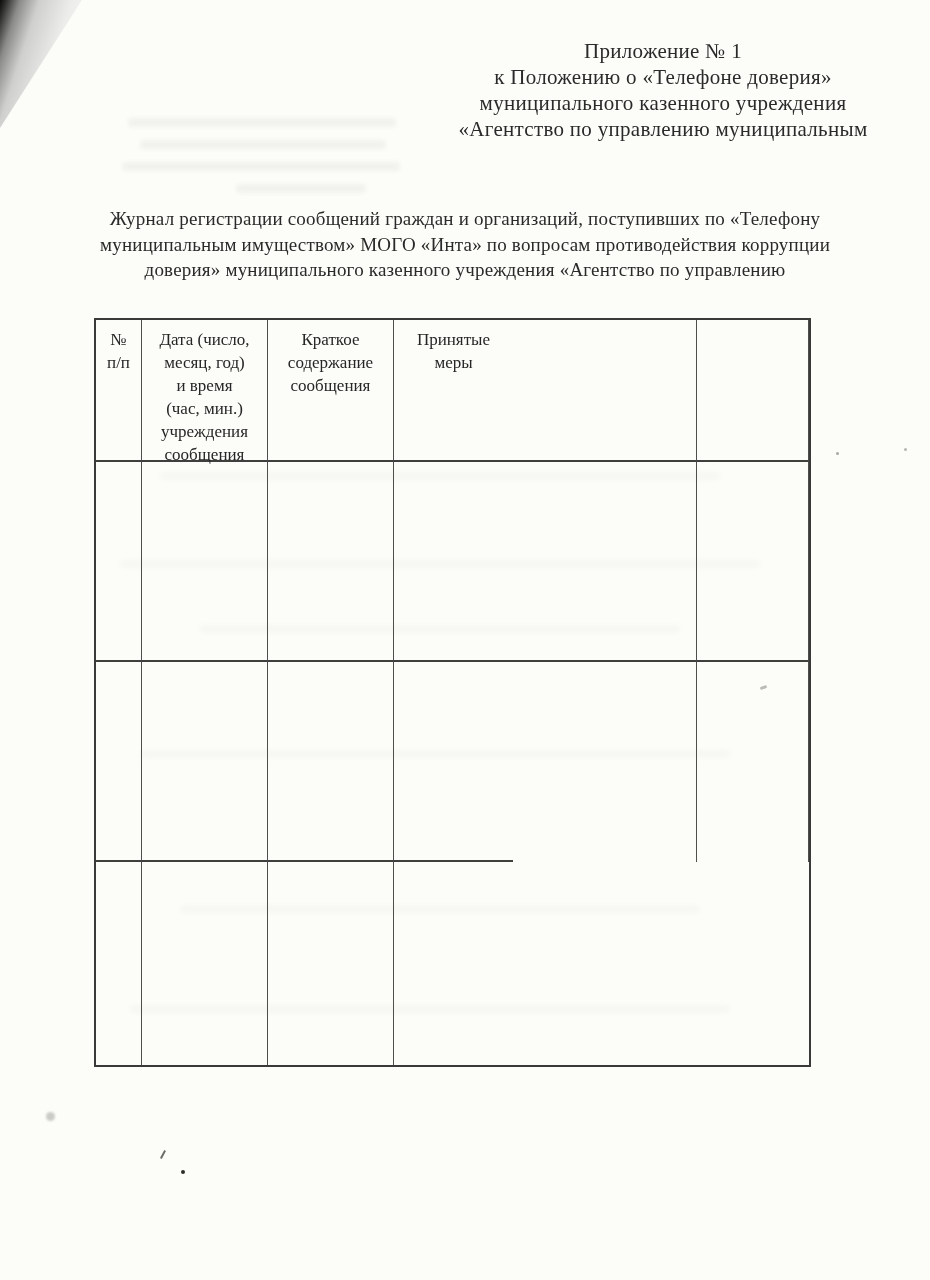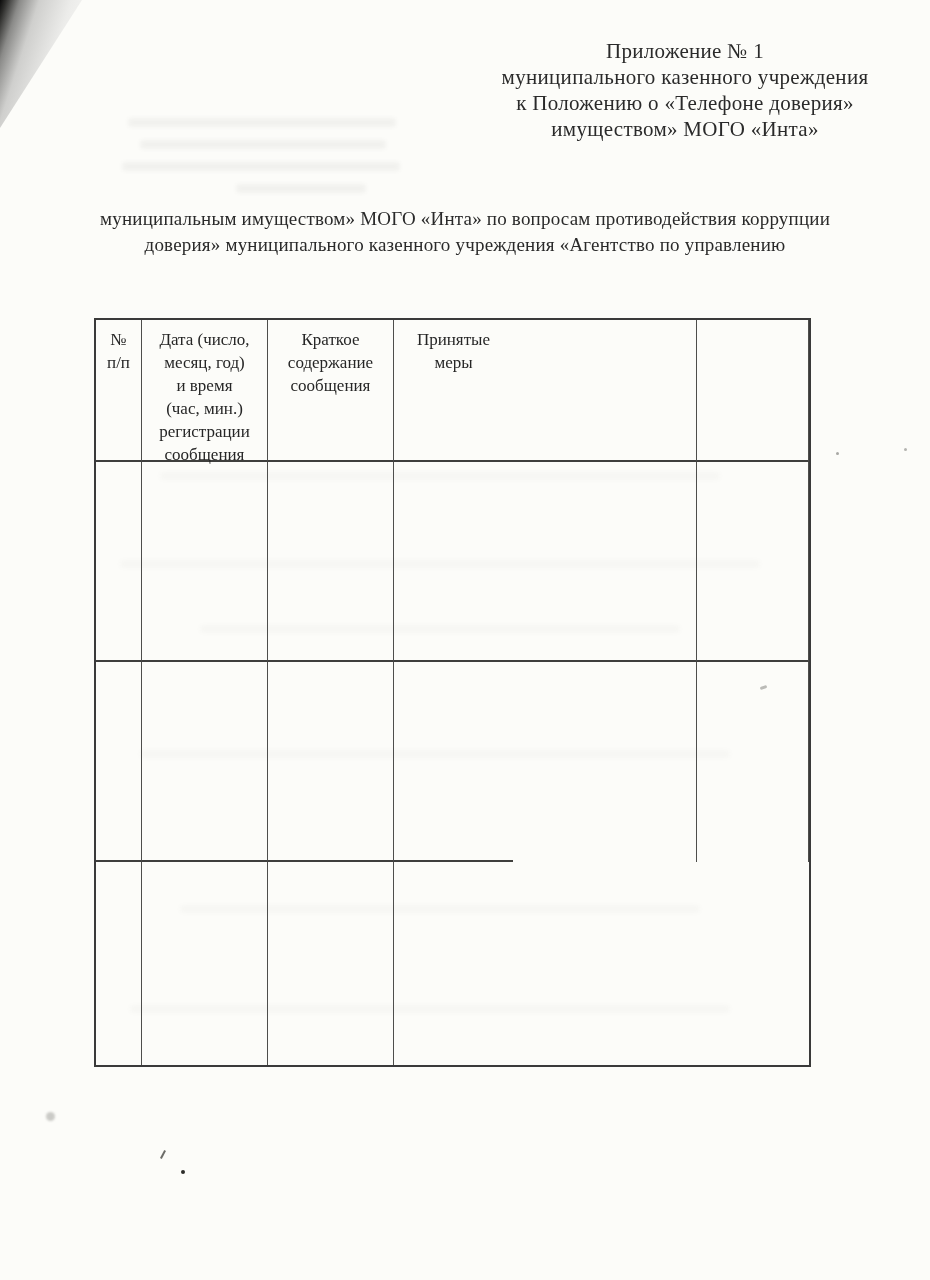--- a/index.html
+++ b/index.html
@@ -28,21 +28,21 @@
   }
   .streak {
     position: absolute; height: 8px;
     background: #8a8a84; opacity: 0.045;
     filter: blur(2px); border-radius: 4px;
   }
   .speckle { position: absolute; }
 
   
   .appendix-note {
-    position: absolute; left: 450px; top: 38px; width: 470px;
+    position: absolute; left: 428px; top: 38px; width: 470px;
     text-align: center;
     font-size: 21px; line-height: 26px; letter-spacing: 0.3px;
   }
   .doc-title {
     position: absolute; left: 58px; top: 206px; width: 814px;
     text-align: center;
     font-size: 19px; line-height: 25.5px; letter-spacing: 0.2px;
   }
 
   
@@ -88,38 +88,39 @@
 
 <div class="speckle" style="left:46px; top:1112px; width:9px; height:9px; background:#9a9a96; opacity:.5; filter:blur(1px); border-radius:50%;"></div>
 <div class="speckle" style="left:162px; top:1150px; width:2px; height:9px; background:#6d6d69; transform:rotate(28deg);"></div>
 <div class="speckle" style="left:181px; top:1170px; width:4px; height:4px; background:#2c2c2a; border-radius:50%;"></div>
 <div class="speckle" style="left:760px; top:686px; width:7px; height:3px; background:#8f8f8b; opacity:.6; transform:rotate(-20deg); border-radius:2px;"></div>
 <div class="speckle" style="left:836px; top:452px; width:3px; height:3px; background:#a8a8a4; border-radius:50%;"></div>
 <div class="speckle" style="left:904px; top:448px; width:3px; height:3px; background:#b4b4b0; border-radius:50%;"></div>
 
 <div class="appendix-note">
   <div>Приложение № 1</div>
+  <div>к Положению о «Телефоне доверия»</div>
   <div>муниципального казенного учреждения</div>
-  <div>к Положению о «Телефоне доверия»</div>
-  <div>имуществом» МОГО «Инта»</div>
+  <div>«Агентство по управлению муниципальным</div>
 </div>
 
 <div class="doc-title">
+  <div>Журнал регистрации сообщений граждан и организаций, поступивших по «Телефону</div>
   <div>муниципальным имуществом» МОГО «Инта» по вопросам противодействия коррупции</div>
   <div>доверия» муниципального казенного учреждения «Агентство по управлению</div>
 </div>
 
 <div class="doc-table" id="docTable">
   <div class="cell head">№
 п/п</div>
   <div class="cell head">Дата (число,
 месяц, год)
 и время
 (час, мин.)
-регистрации
+учреждения
 сообщения</div>
   <div class="cell head">Краткое
 содержание
 сообщения</div>
   <div class="cell head last-col">Принятые
 меры</div>
 <div class="cell body"></div>
     <div class="cell body"></div>
     <div class="cell body"></div>
     <div class="cell body"></div>

